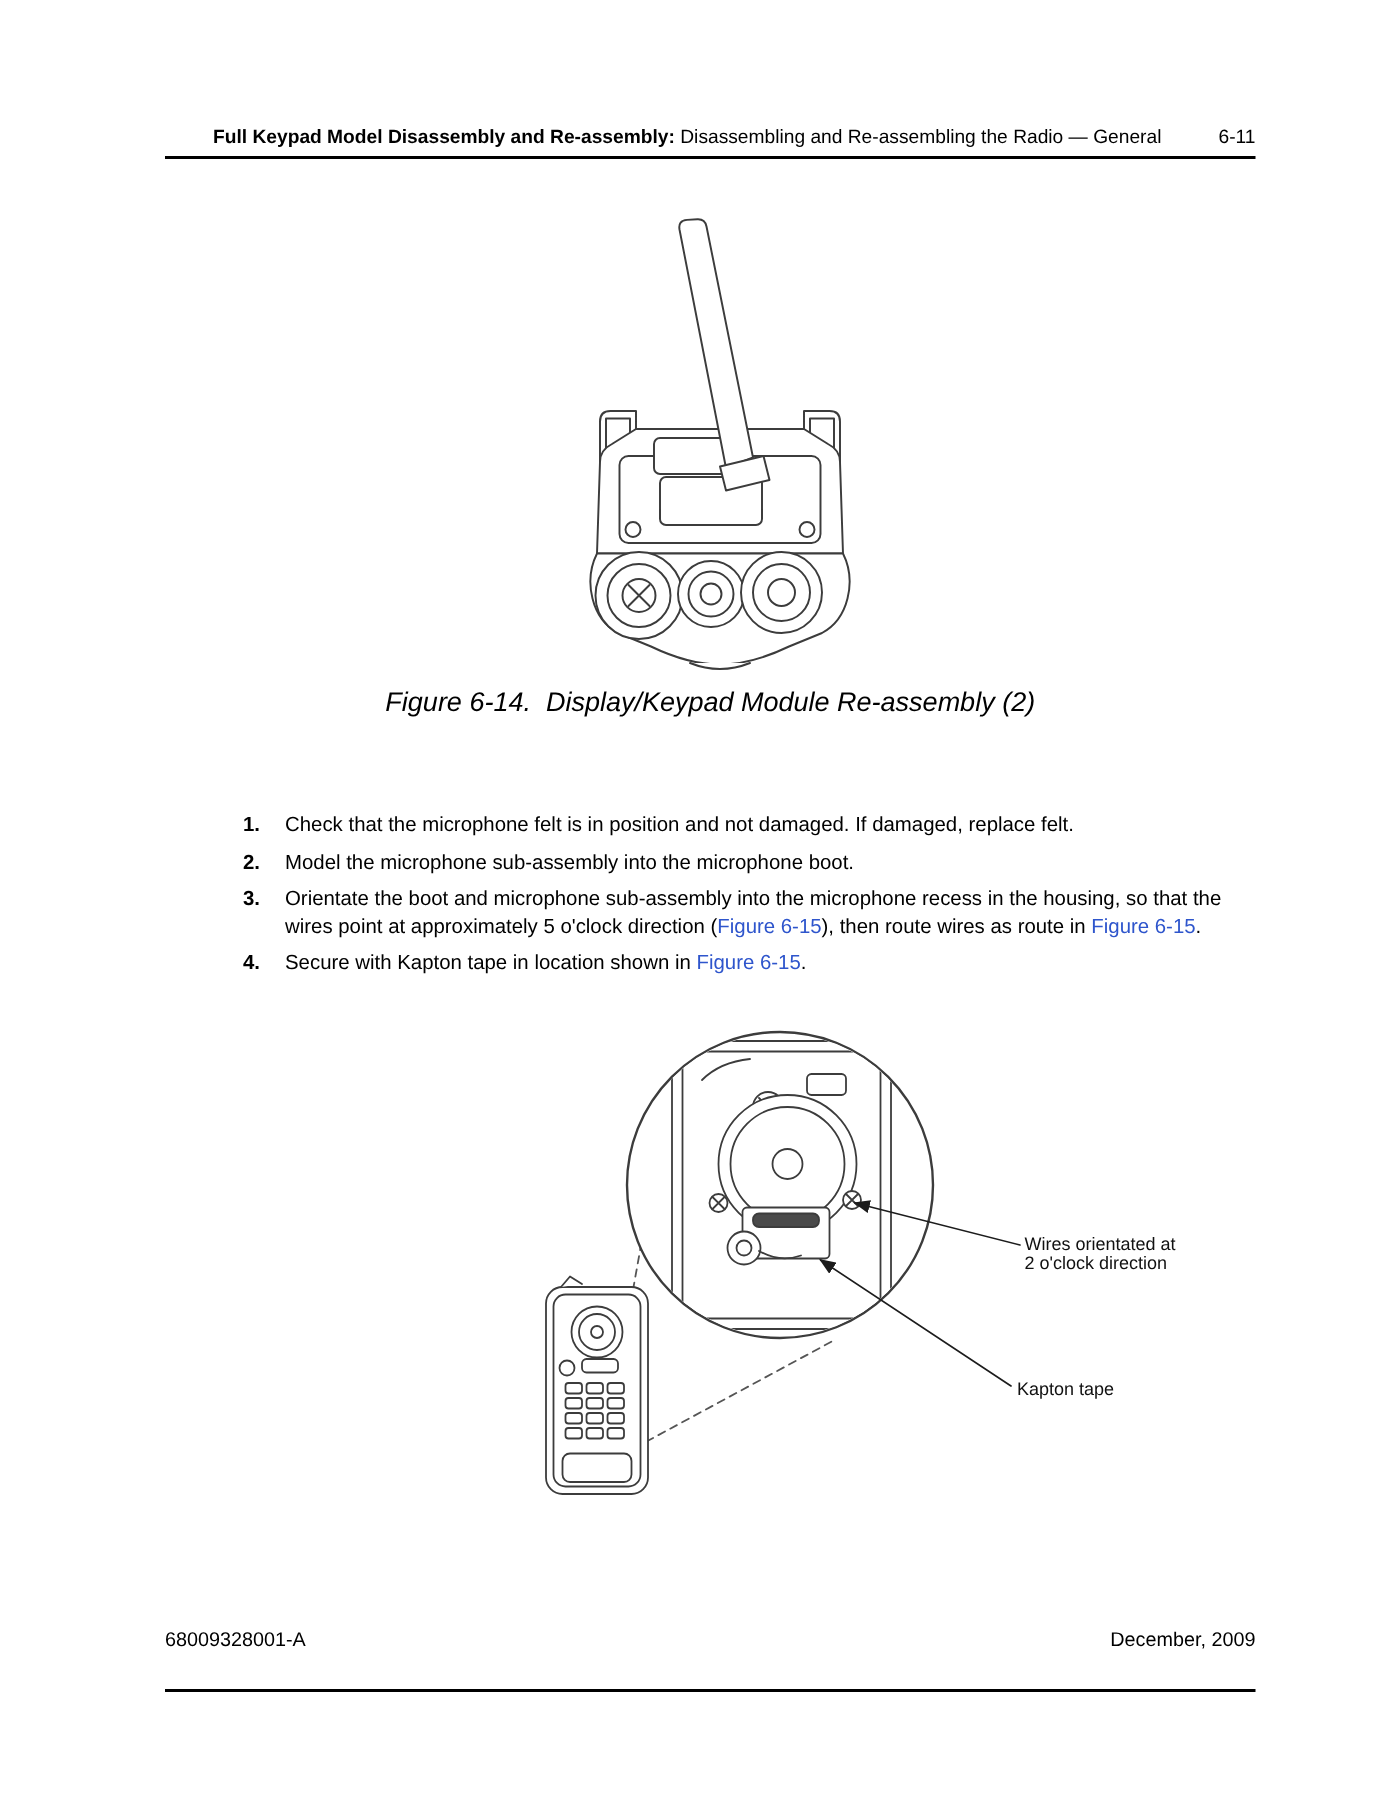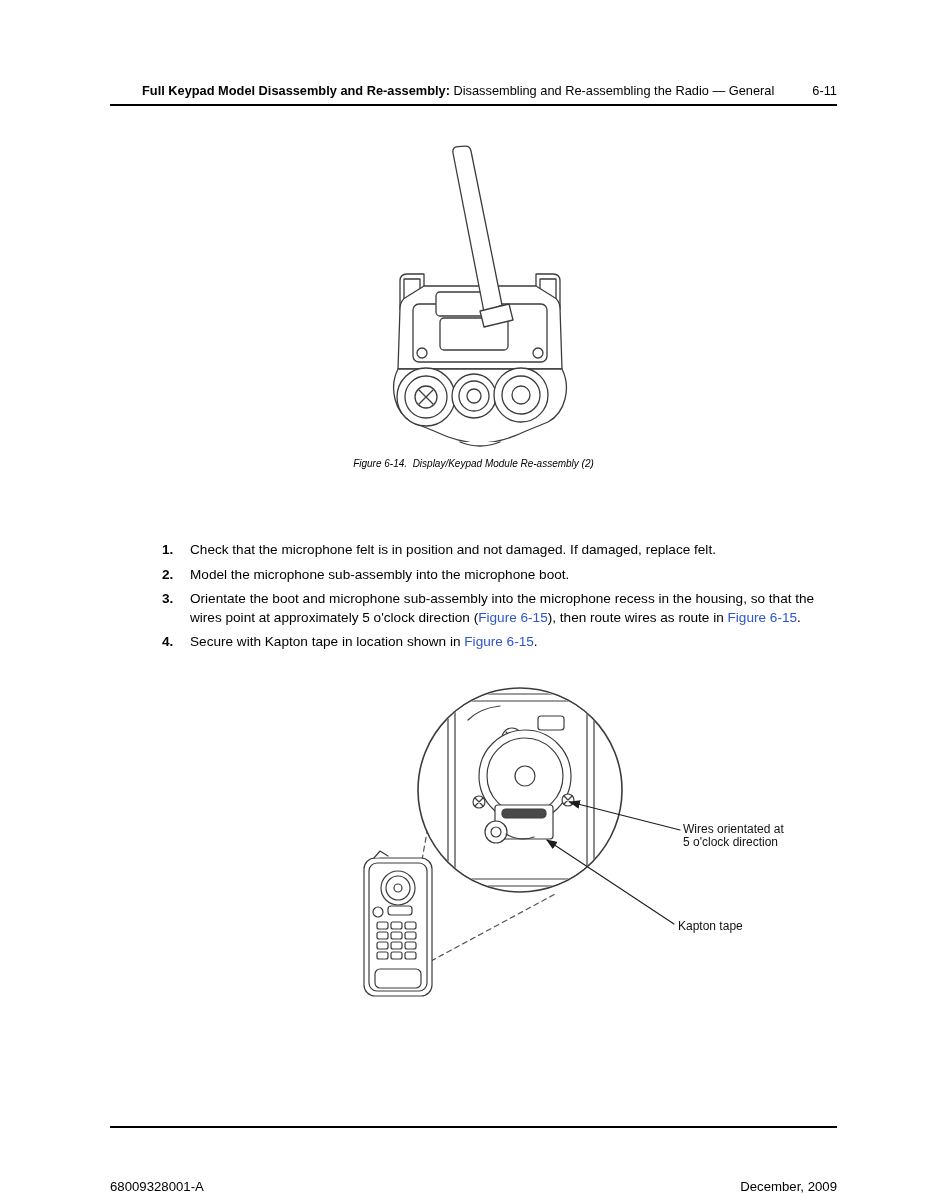--- a/index.html
+++ b/index.html
@@ -17,21 +17,21 @@
   .header-page-num { margin-left:14px; white-space:nowrap; }
   .rule { position:absolute; left:110px; width:727px; height:2px; background:#000; }
   .header-rule { top:104px; }
   .footer-rule { top:1126px; }
 
   .fig14 { position:absolute; left:330px; top:145px; }
   .fig15 { position:absolute; left:300px; top:672px; }
 
   .caption {
     position:absolute; left:110px; width:727px; text-align:center;
-    font-style:italic; font-size:10px;
+    font-style:italic; font-size:18px;
   }
   .caption14 { top:458px; }
   .caption15 { top:1006px; }
 
   .section-heading {
     position:absolute; left:108px; top:489px; width:732px;
     font-size:16.4px; line-height:21.5px; display:flex;
   }
   .sec-num { width:64px; flex:none; }
   .sec-title { max-width:642px; }
@@ -43,21 +43,21 @@
   .step { display:flex; margin-bottom:6px; }
   .step-num { width:28px; flex:none; font-weight:bold; }
   .step-text { width:644px; }
   .figlink { color:var(--link, #2e55cc); cursor:pointer; }
 
   .anno { position:absolute; font-size:12px; line-height:13px; color:#111; }
   .anno-wires { left:683px; top:823px; }
   .anno-kapton { left:678px; top:920px; }
 
   .page-footer {
-    position:absolute; left:110px; top:1179px; width:727px;
+    position:absolute; left:110px; top:1085px; width:727px;
     display:flex; justify-content:space-between; font-size:13.2px;
   }
 </style>
 </head>
 <body>
 
 <div class="page">
 
   <header class="page-header">
     <div class="header-text">
@@ -197,21 +197,21 @@
         <g stroke="#1c1c1c" stroke-width="1.1">
           <line x1="380" y1="158" x2="270" y2="130" marker-end="url(#arrowhead)"></line>
           <line x1="374" y1="252" x2="247" y2="168" marker-end="url(#arrowhead)"></line>
         </g>
       </g>
     </svg>
   </div>
 
   <div class="anno anno-wires">
     <div>Wires orientated at</div>
-    <div>5 o'clock direction</div>
+    <div>2 o'clock direction</div>
   </div>
   <div class="anno anno-kapton">Kapton tape</div>
 
 
   <div class="rule footer-rule"></div>
   <footer class="page-footer">
     <div>68009328001-A</div>
     <div>December, 2009</div>
   </footer>
 

